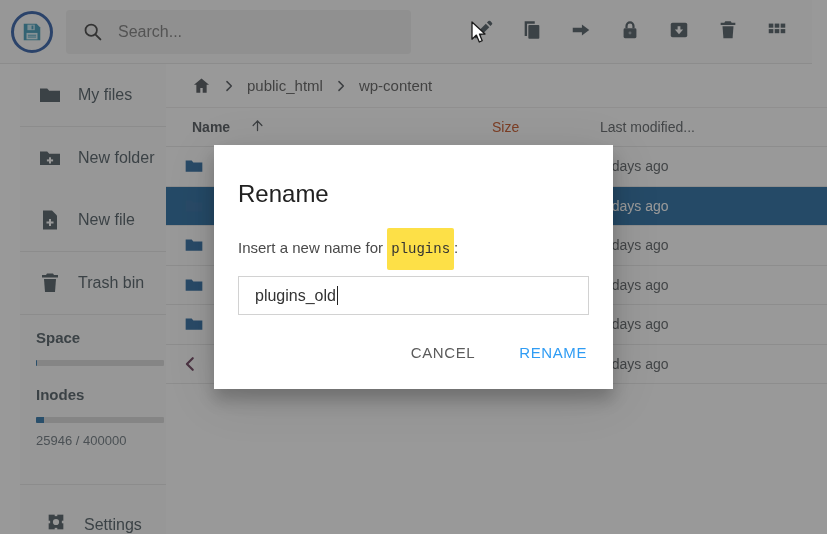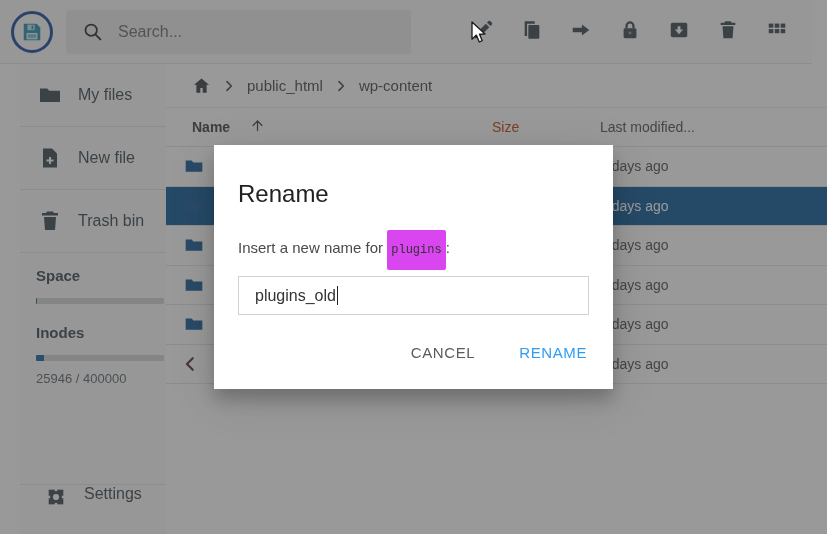--- a/index.html
+++ b/index.html
@@ -95,21 +95,21 @@
     background: #d6d6d6;
     border-radius: 1px;
     overflow: hidden;
   }
   .meter-fill { height: 6px; background: #1565a0; }
   .meter-text { margin-top: 10px; font-size: 13px; color: #5c6870; }
 
   .settings-row {
     position: absolute; bottom: 0; left: 0;
     width: 165px; height: 50px;
-    display: flex; align-items: flex-start;
+    display: flex; align-items: flex-end;
     padding-left: 24px;
     border-top: 1px solid #e4e4e4;
     cursor: pointer;
   }
 
   
   .main {
     position: absolute; top: 64px; left: 166px;
     width: 661px; height: 470px;
     background: #ffffff;
@@ -170,24 +170,24 @@
   .dlg-title {
     font-size: 24px; color: #212121; margin-top: 11px;
     font-weight: normal;
   }
   .dlg-text {
     margin-top: 31px;
     font-size: 15px; color: #4a4a4a;
   }
   .code-chip {
     font-family: "Liberation Mono", monospace;
-    background: #d946ef;
+    background: #fde047;
     padding: 13px 4px;
     border-radius: 2px;
-    font-size: 12px;
+    font-size: 14px;
     color: #333;
   }
   .dlg-input {
     margin-top: 19px;
     width: 351px; height: 39px;
     border: 1px solid #d2d2d2;
     background: #fff;
     display: flex; align-items: center;
     padding-left: 16px;
     font-size: 16px;
@@ -328,20 +328,30 @@
       <span class="nav-icon">
         <svg width="24" height="24" viewBox="0 0 24 24" aria-hidden="true">
           <path d="M2 5.5h7.2l2 2.2H22V19H2V5.5z" fill="#3c4a52"></path>
         </svg>
       </span>
       <span class="nav-label">My files</span>
     </div>
 
     <div class="nav-div"></div>
 
+    <div class="nav-item">
+      <span class="nav-icon">
+        <svg width="24" height="24" viewBox="0 0 24 24" aria-hidden="true">
+          <path d="M2 5.5h7.2l2 2.2H22V19H2V5.5z" fill="#3c4a52"></path>
+          <rect x="11" y="11.3" width="2" height="6.2" fill="#ffffff"></rect>
+          <rect x="8.9" y="13.4" width="6.2" height="2" fill="#ffffff"></rect>
+        </svg>
+      </span>
+      <span class="nav-label">New folder</span>
+    </div>
 
     <div class="nav-item">
       <span class="nav-icon">
         <svg width="24" height="24" viewBox="0 0 24 24" aria-hidden="true">
           <path d="M5 2.5h9l5 5V21.5H5V2.5z" fill="#3c4a52"></path>
           <rect x="11" y="11" width="2" height="7" fill="#ffffff"></rect>
           <rect x="8.5" y="13.5" width="7" height="2" fill="#ffffff"></rect>
         </svg>
       </span>
       <span class="nav-label">New file</span>

